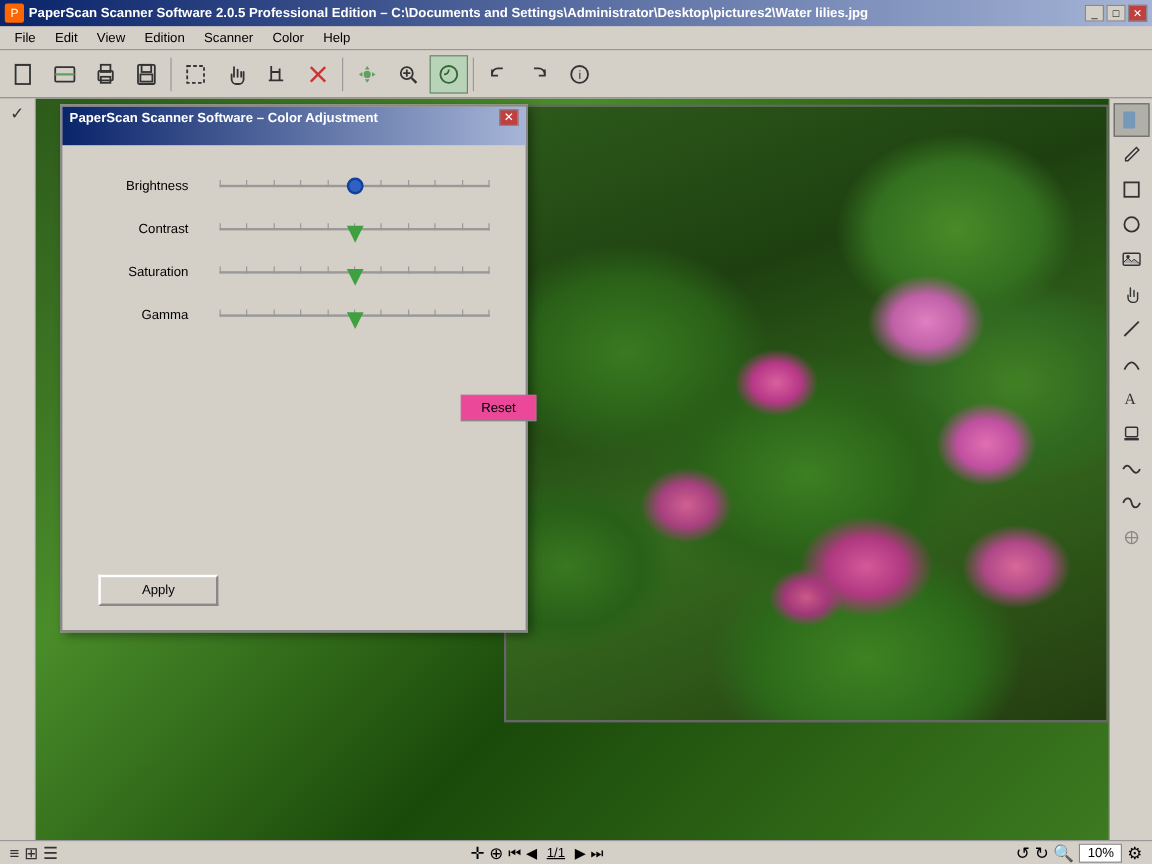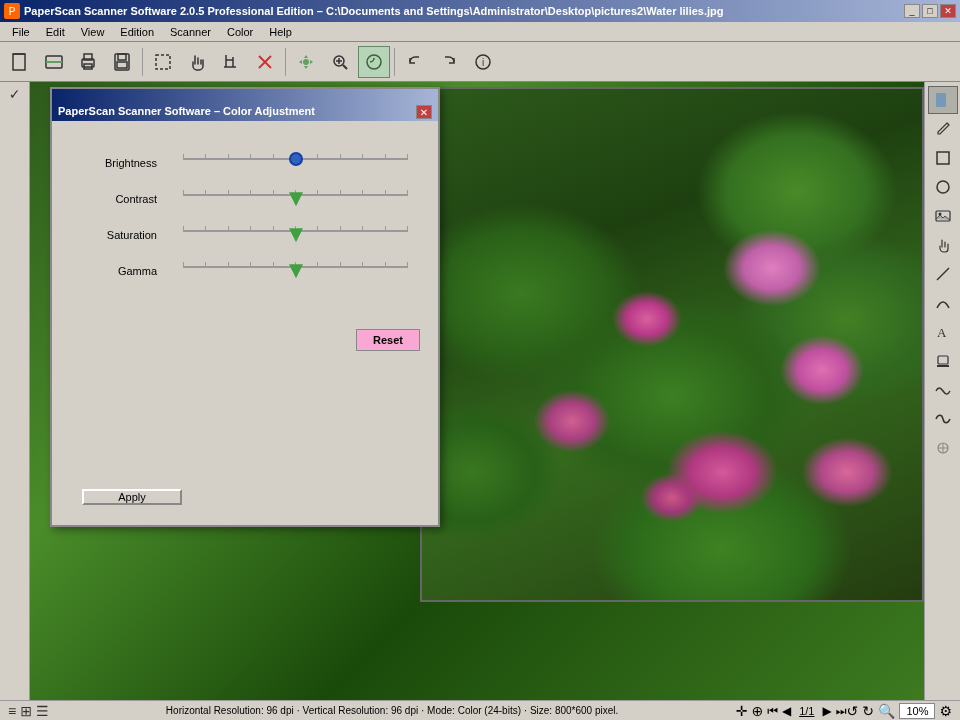--- a/index.html
+++ b/index.html
@@ -166,21 +166,21 @@
       height: 440px;
       background: #d4d0c8;
       border: 2px solid #888;
       box-shadow: 3px 3px 8px rgba(0,0,0,0.4);
       z-index: 100;
     }
     #dialog-title-bar {
       background: linear-gradient(to right, #0a246a, #a6b5d7);
       height: 14px;
       display: flex;
-      align-items: flex-start;
+      align-items: flex-end;
       justify-content: space-between;
       padding: 16px 6px;
     }
     #dialog-title-text {
       color: white;
       font-size: 11px;
       font-weight: bold;
     }
     #dialog-close-btn {
       width: 16px;
@@ -198,21 +198,21 @@
     
     #dialog-content {
       padding: 20px 30px;
       display: flex;
       flex-direction: column;
       gap: 8px;
     }
 
     .slider-row {
       display: flex;
-      align-items: flex-end;
+      align-items: center;
       gap: 26px;
       height: 28px;
     }
     .slider-label {
       width: 75px;
       font-size: 11px;
       text-align: right;
       color: #000;
     }
     .slider-track-container {
@@ -298,40 +298,39 @@
         radial-gradient(ellipse 130px 95px at 60% 90%, #3e8222 0%, #2c6a1a 70%, transparent 100%),
         
         linear-gradient(160deg, #2d5a1b 0%, #1e4010 30%, #356a1e 60%, #243c10 100%);
       border: 2px solid #666;
     }
 
     
     #reset-btn {
       position: absolute;
       top: 240px;
-      left: 304px;
+      left: 332px;
       padding: 4px 16px;
-      background: #f9a8d4;
+      background: #ec4899;
       border: 1px solid #888;
       font-size: 11px;
       cursor: pointer;
-      font-weight: bold;
     }
 
     
     #dialog-buttons {
       position: absolute;
       bottom: 20px;
       left: 30px;
       display: flex;
       gap: 20px;
     }
     .dialog-action-btn {
       width: 100px;
-      height: 16px;
+      height: 26px;
       background: #d4d0c8;
       border: 2px solid #888;
       border-top-color: #fff;
       border-left-color: #fff;
       font-size: 11px;
       cursor: pointer;
       display: flex;
       align-items: center;
       justify-content: center;
     }
@@ -731,21 +730,20 @@
   </div>
 
   <div id="status-bar">
 
     <div id="bottom-left-icons">
       <span class="bottom-icon">≡</span>
       <span class="bottom-icon">⊞</span>
       <span class="bottom-icon">☰</span>
     </div>
 
-    <span id="status-text" style="flex:1; text-align:center; font-size:10px;">Horizontal Resolution: 96 dpi · Vertical Resolution: 96 dpi · Mode: Color (24-bits) · Size: 800*600 pixel.</span>
 
     <div id="nav-controls">
       <span style="font-size:14px;">✛</span>
       <span style="font-size:14px;">⊕</span>
       <span style="font-size:12px; cursor:pointer;">⏮</span>
       <span style="font-size:12px; cursor:pointer;">◀</span>
       <span id="page-indicator">1/1</span>
       <span style="font-size:12px; cursor:pointer;">▶</span>
       <span style="font-size:12px; cursor:pointer;">⏭</span>
     </div>

